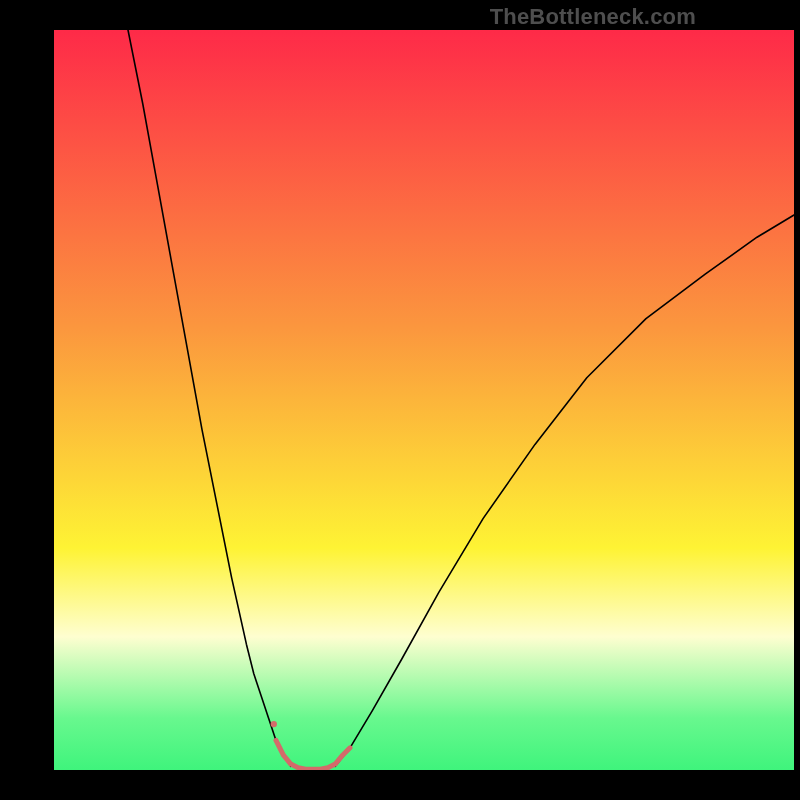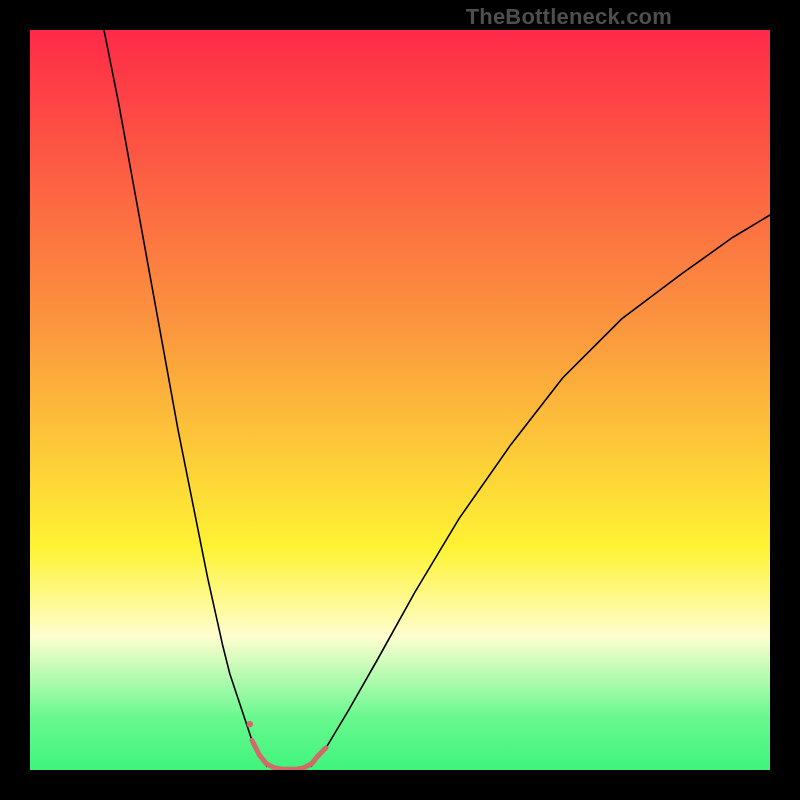--- a/index.html
+++ b/index.html
@@ -9,20 +9,21 @@
     height: 800px;
     background: #000;
     font-family: Arial, Helvetica, sans-serif;
     overflow: hidden;
   }
   .frame {
     position: relative;
     width: 684px;
     height: 800px;
     background: #000;
+    margin-left: 24px;
   }
   .watermark {
     position: absolute;
     top: 4px;
     right: 12px;
     color: #4e4e4e;
     font-size: 22px;
     font-weight: 600;
     letter-spacing: 0.2px;
     z-index: 50;

